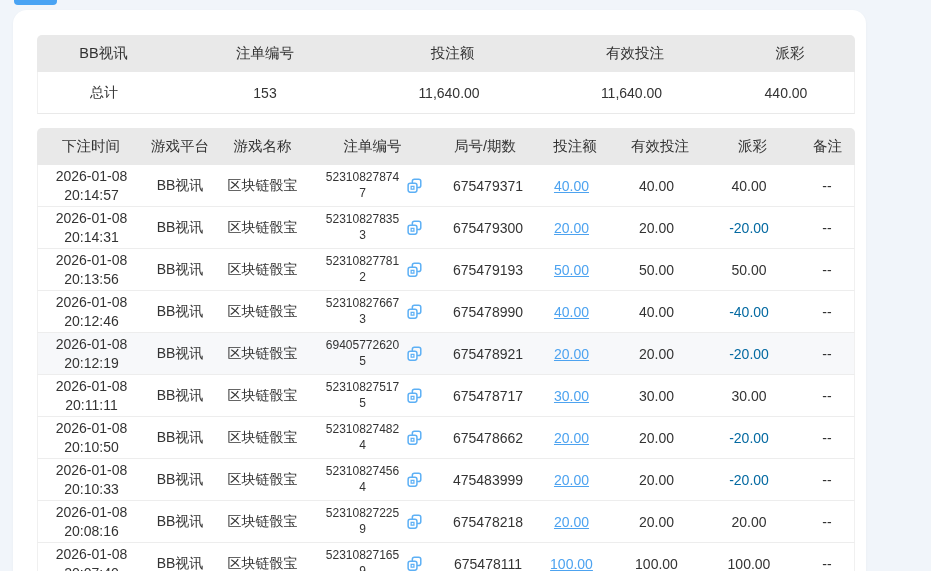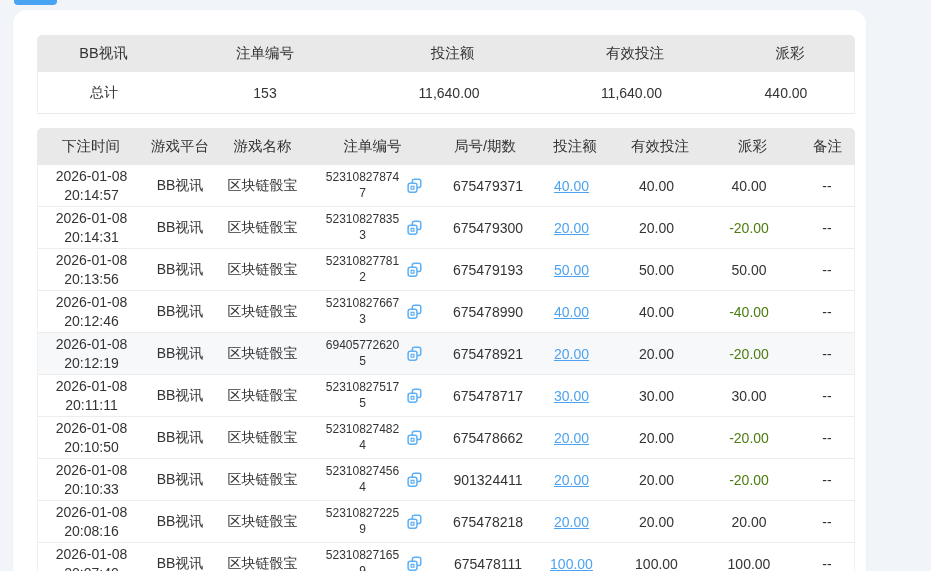--- a/index.html
+++ b/index.html
@@ -35,21 +35,21 @@
   .summary{margin-bottom:14px;}
   .r{padding-right:7px;}
   .l{text-align:center;padding-left:6px;}
   .c{text-align:center;}
   .dt{font-size:14px;line-height:1.35;}
   .dt span{display:block;}
   .order-cell{display:flex;align-items:center;justify-content:center;gap:5px;}
   .order-no{width:78px;word-break:break-all;text-align:center;line-height:1.3;font-size:12px;}
   .copy-btn{display:inline-flex;cursor:pointer;flex:0 0 auto;}
   .bet-link{color:#4da3f0;text-decoration:underline;cursor:pointer;}
-  .neg{color:#4d7c0f;}
+  .neg{color:#0369a1;}
   .row-highlight td{background:#f7f8fa;}
   .detail tbody td{border-bottom:1px solid #ededed;}
 </style>
 </head>
 <body>
 
 <div class="tab-stub"></div>
 
 <div class="card">
   <div class="card-inner">
@@ -318,21 +318,21 @@
         <span class="order-no">523108274564</span>
         <span class="copy-btn">
           <svg width="15" height="15" viewBox="0 0 16 16">
             <rect x="5.7" y="1.2" width="9" height="9" rx="2.2" fill="none" stroke="#5db0f5" stroke-width="1.6"></rect>
             <rect x="1.2" y="5.7" width="9.4" height="9.4" rx="2.2" fill="#fff" stroke="#5db0f5" stroke-width="1.6"></rect>
             <rect x="4.4" y="8.9" width="3" height="3" fill="none" stroke="#5db0f5" stroke-width="1.3"></rect>
           </svg>
         </span>
       </div>
     </td>
-    <td class="l">901324411</td>
+    <td class="l">475483999</td>
     <td class="r"><a href="#" class="bet-link">20.00</a></td>
     <td class="r">20.00</td>
     <td class="r payout-cell neg">-20.00</td>
     <td class="c">--</td>
   </tr>
 
   <tr>
     <td class="c">
       <div class="dt">
         <span>2026-01-08</span>

